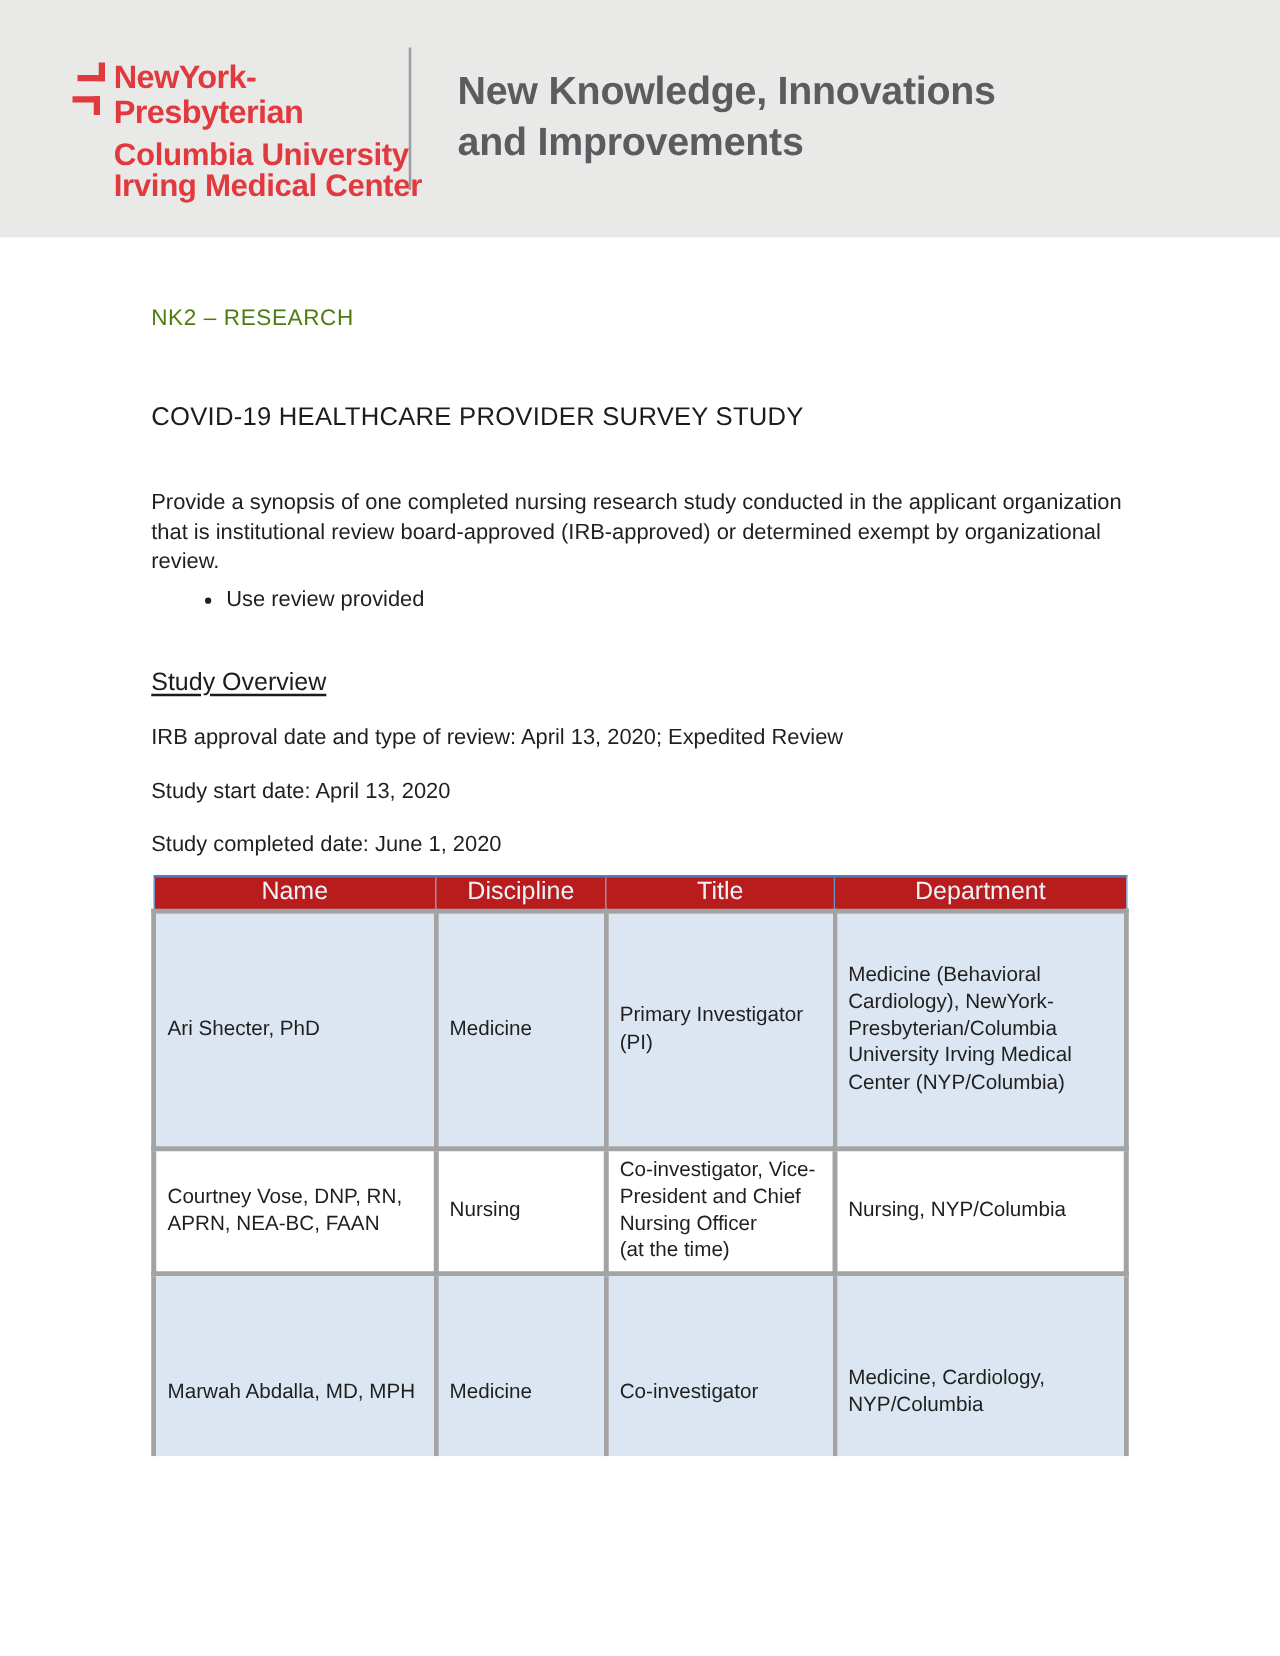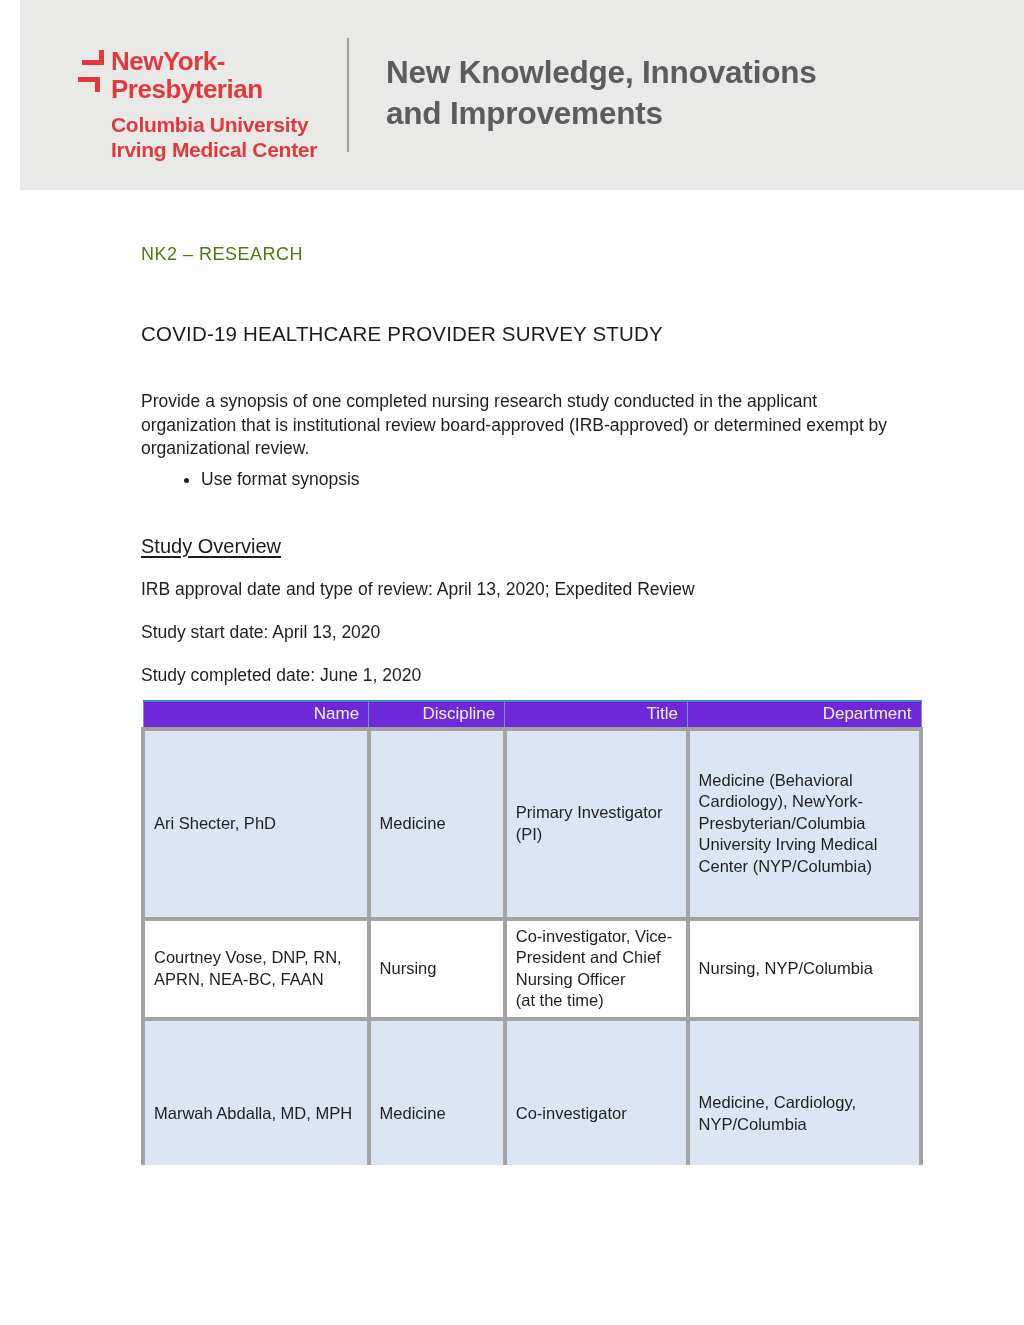--- a/index.html
+++ b/index.html
@@ -7,21 +7,20 @@
   body {
     font-family: "Liberation Sans", "DejaVu Sans", sans-serif;
     color: #1f1f1f;
   }
   .page {
     position: relative;
     width: 1024px;
     height: 1165px;
     background: #ffffff;
     overflow: hidden;
-    padding-left: 20px;
   }
 
   
   .band {
     position: relative;
     width: 100%;
     height: 190px;
     background: #e9e9e8;
   }
   .logo {
@@ -49,21 +48,21 @@
     font-weight: bold;
     font-size: 26px;
     line-height: 28px;
     letter-spacing: -0.5px;
   }
   .logo-sub {
     grid-column: 2;
     margin-top: 9px;
     color: #e13a3e;
     font-weight: bold;
-    font-size: 21px;
+    font-size: 25px;
     line-height: 25px;
     letter-spacing: -0.3px;
   }
   .band-divider {
     position: absolute;
     left: 327px;
     top: 38px;
     width: 2px;
     height: 114px;
     background: #9d9d9c;
@@ -126,25 +125,25 @@
   
   table.research {
     margin-top: 13px;
     width: 782px;
     border-collapse: collapse;
     table-layout: fixed;
     font-size: 16.5px;
     line-height: 21.5px;
   }
   table.research th {
-    background: #6d28d9;
+    background: #b91c1c;
     color: #eef3fa;
     font-weight: normal;
-    text-align: right;
-    font-size: 17px;
+    text-align: center;
+    font-size: 20px;
     padding: 1px 9px 2px 9px;
     border: 1px solid #6d97c9;
     border-top: 2px solid #4e80bd;
   }
   table.research td {
     border: 4px solid #a3a3a3;
     padding: 5px 9px;
     vertical-align: middle;
     white-space: pre-line;
     overflow-wrap: break-word;
@@ -197,21 +196,21 @@
     </div>
   </header>
 
   <main class="content">
     <h1 class="h-nk2">NK2 – RESEARCH</h1>
 
     <h2 class="h-study">COVID-19 HEALTHCARE PROVIDER SURVEY STUDY</h2>
 
     <p class="intro">Provide a synopsis of one completed nursing research study conducted in the applicant organization that is institutional review board-approved (IRB-approved) or determined exempt by organizational review.</p>
     <ul class="bullets">
-      <li>Use format synopsis</li>
+      <li>Use review provided</li>
     </ul>
 
     <h3 class="h-underline h-overview">Study Overview</h3>
     <p class="overview-line">IRB approval date and type of review: April 13, 2020; Expedited Review</p>
     <p class="overview-line">Study start date: April 13, 2020</p>
     <p class="overview-line">Study completed date: June 1, 2020</p>
 
 
     <table class="research">
       <colgroup>

